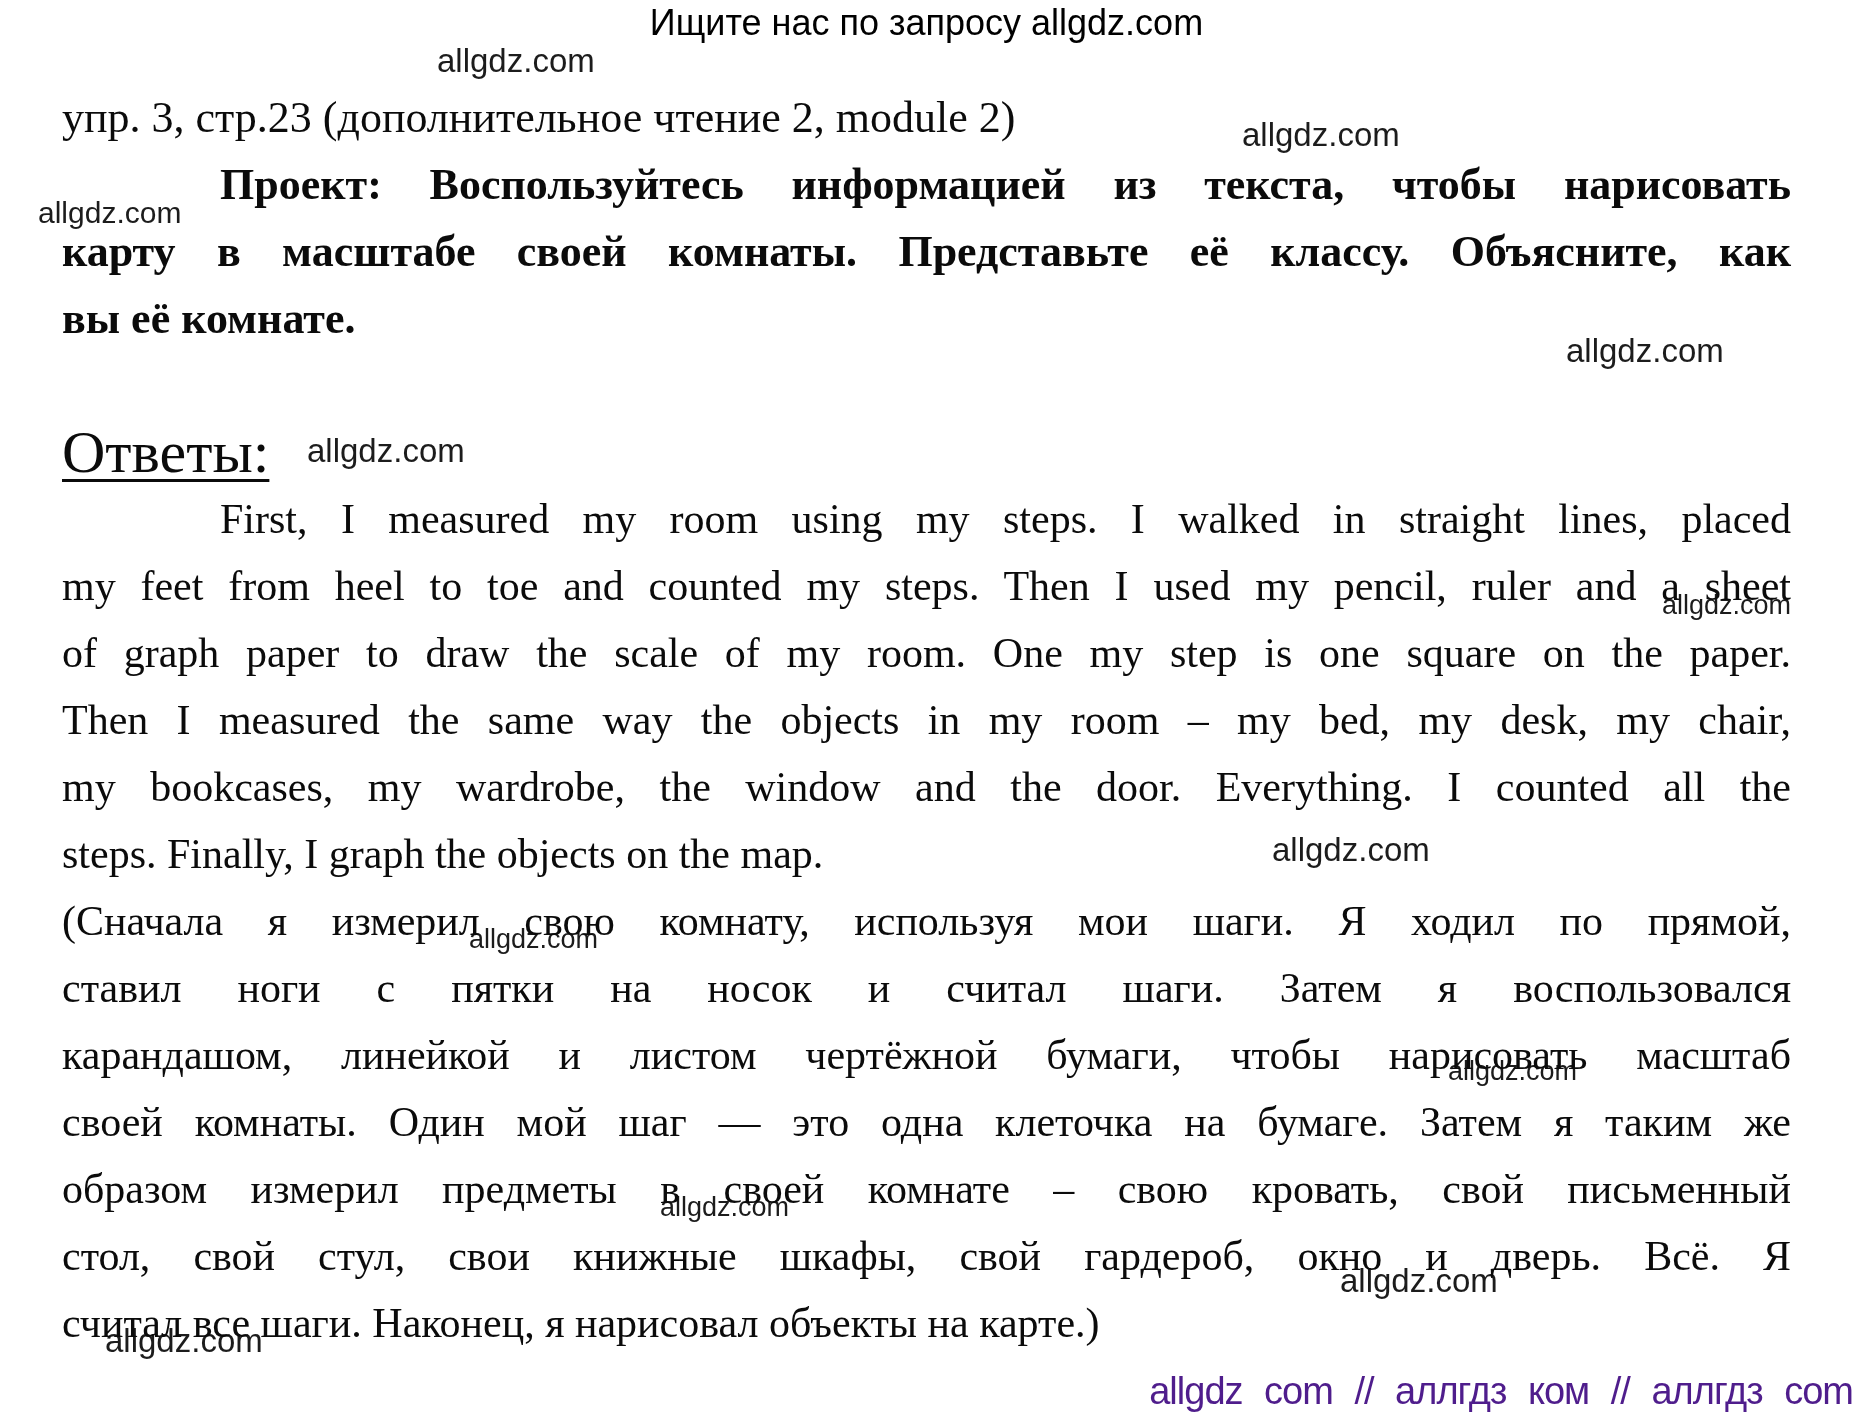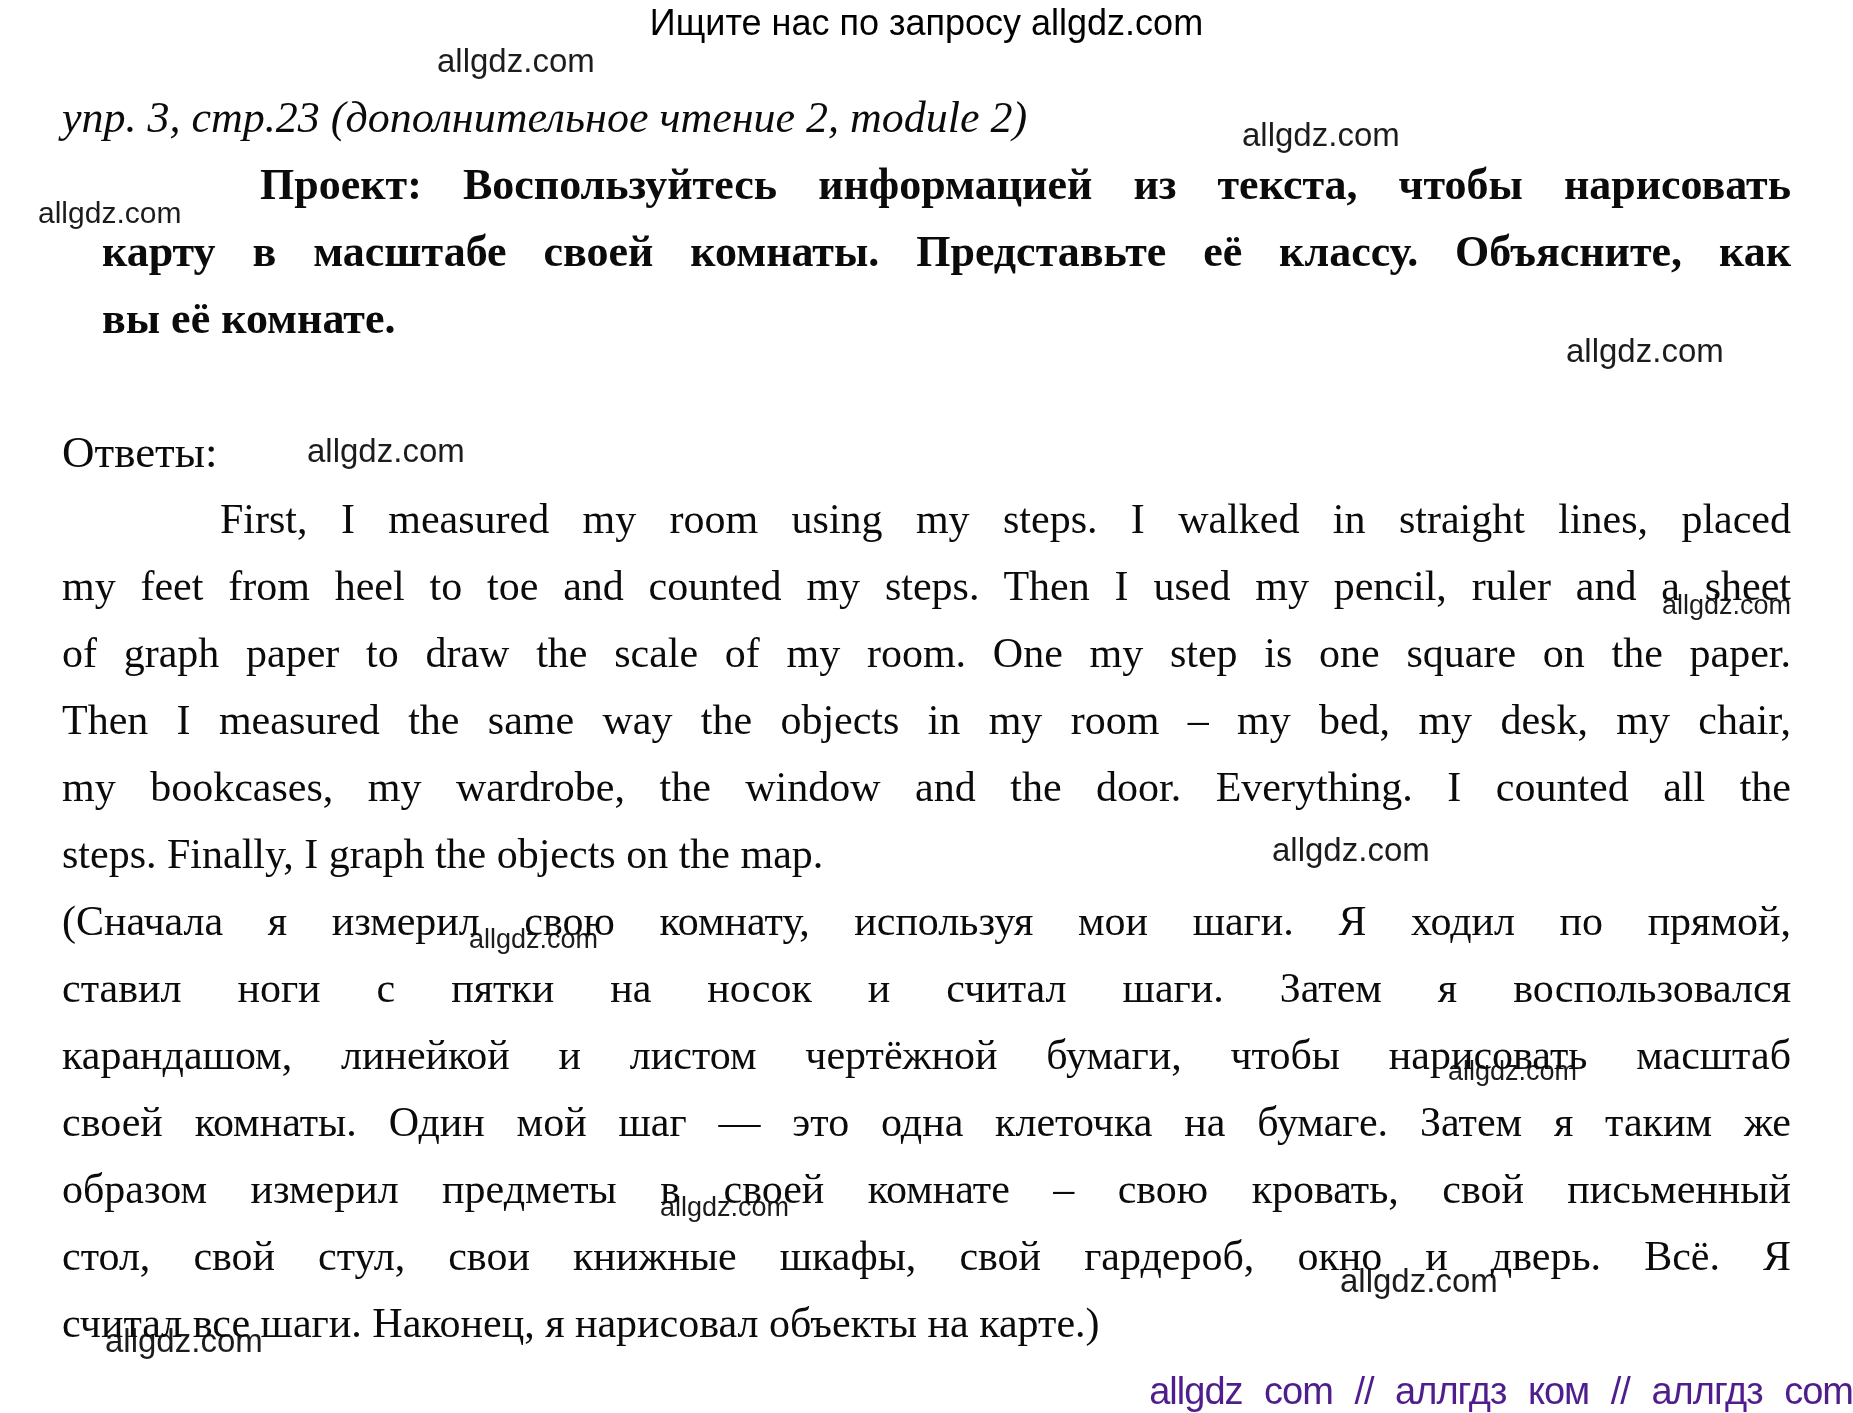--- a/index.html
+++ b/index.html
@@ -52,25 +52,26 @@
     font-size: 42px;
     overflow: visible;
     white-space: nowrap;
   }
   .justify {
     white-space: normal;
     text-align: justify;
     text-align-last: justify;
   }
   .indent { padding-left: 158px; }
-  .bold { font-weight: bold; font-size: 44px; margin-left: 40px; }
-  .header-line { font-size: 44px; font-style: italic; }
+  .bold { font-weight: bold; font-size: 44px; }
+  .header-line { font-size: 44px; }
   .spacer { height: 67px; }
   .answers-label {
-    font-size: 45px;
+    font-size: 60px;
+    text-decoration: underline;
     text-decoration-thickness: 3px;
     text-underline-offset: 7px;
   }
   .footer {
     position: absolute;
     left: 0; right: 0;
     top: 1370px;
     text-align: right;
     font-family: "Liberation Sans", sans-serif;
     font-size: 38px;

